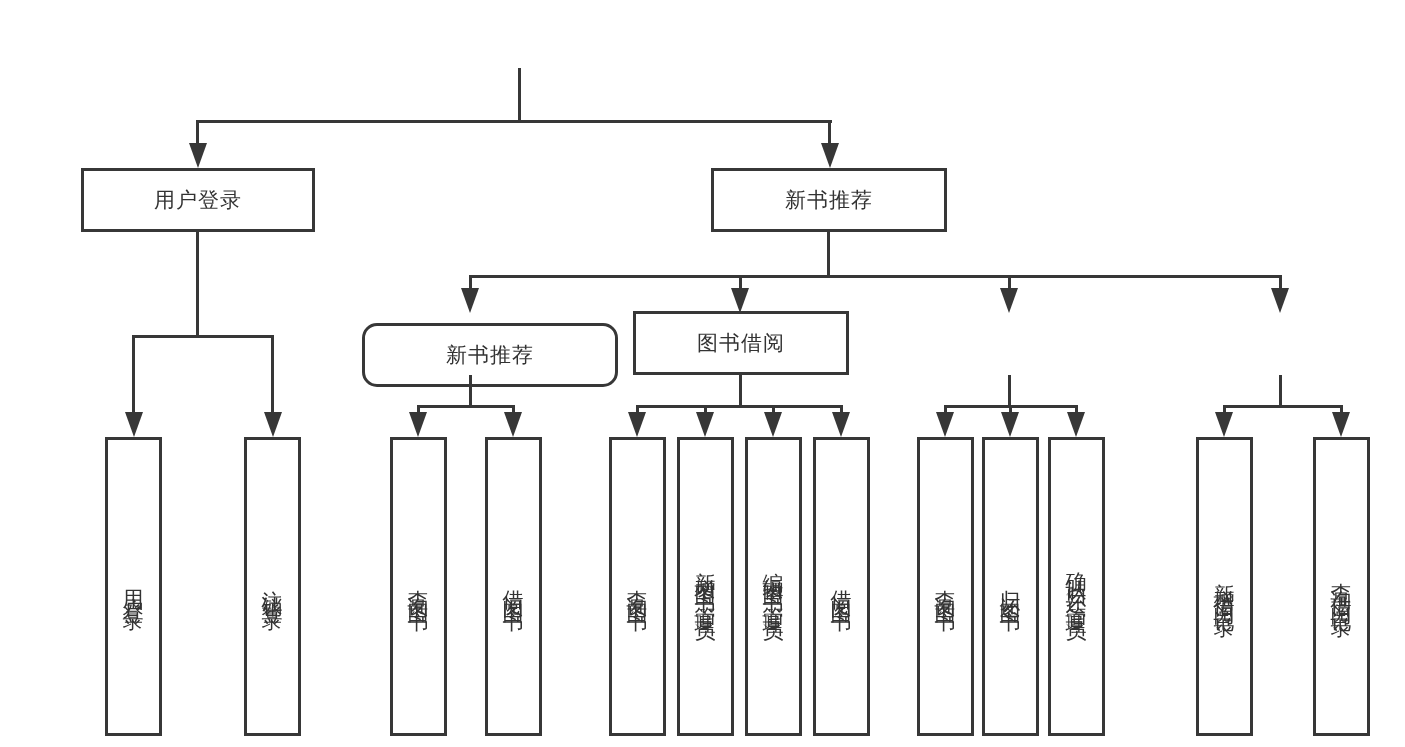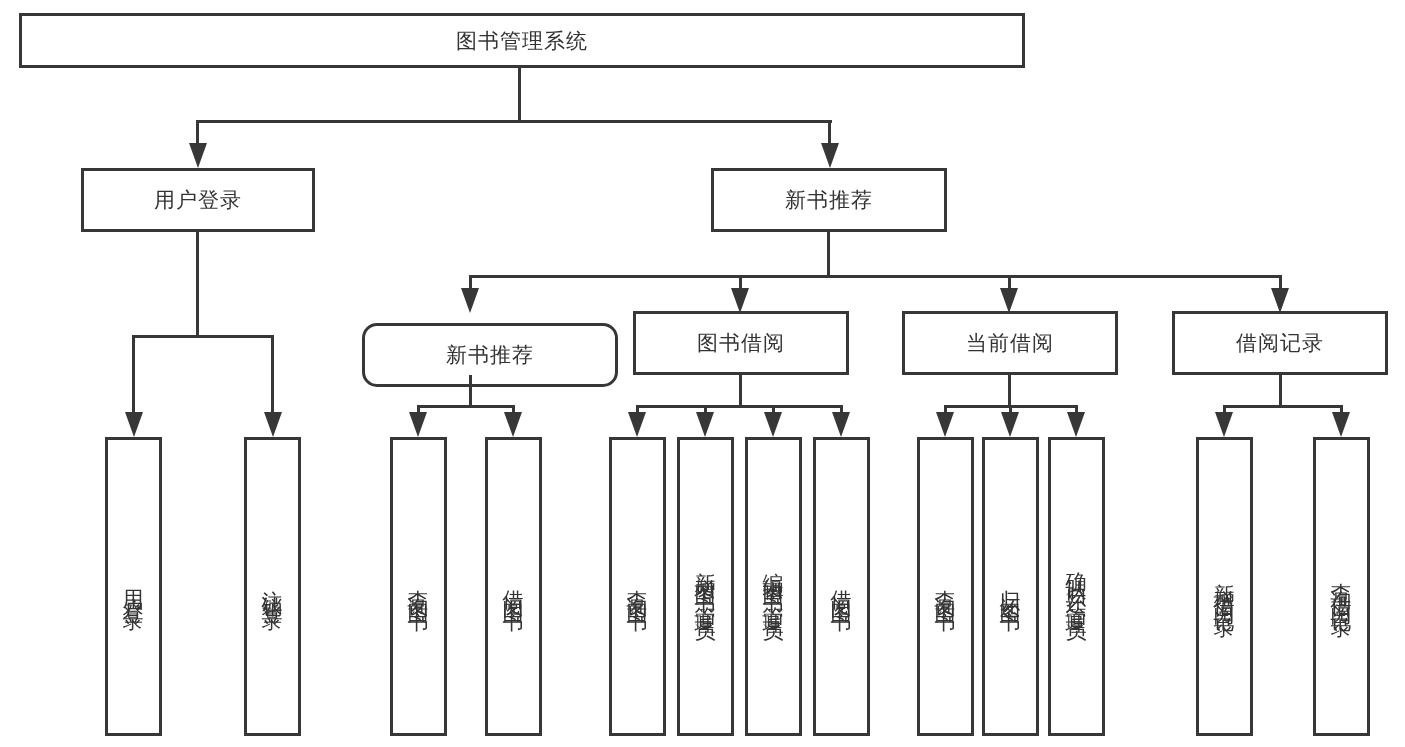--- a/index.html
+++ b/index.html
@@ -57,23 +57,20 @@
     font-size:21px;letter-spacing:0.5px;
     color:var(--watermark);
     white-space:nowrap;
   }
 </style>
 </head>
 <body>
 
 <div class="canvas">
 
-  <div class="box" style="left:19px;top:13px;width:1006px;height:55px;">
-    <span>图书管理系统</span>
-  </div>
 
   <div class="vl" style="left:518px;top:68px;height:53px;"></div>
   <div class="hl" style="left:196px;top:120px;width:636px;"></div>
   <div class="vl" style="left:196px;top:120px;height:27px;"></div>
   <div class="vl" style="left:828px;top:120px;height:27px;"></div>
   <div class="arrow" style="left:189px;top:143px;"></div>
   <div class="arrow" style="left:821px;top:143px;"></div>
 
   <div class="box" style="left:81px;top:168px;width:234px;height:64px;">
     <span>用户登录</span>
@@ -98,26 +95,20 @@
   <div class="arrow" style="left:461px;top:288px;"></div>
   <div class="arrow" style="left:731px;top:288px;"></div>
   <div class="arrow" style="left:1000px;top:288px;"></div>
   <div class="arrow" style="left:1271px;top:288px;"></div>
 
   <div class="box" style="left:362px;top:323px;width:256px;height:64px;border-radius:15px;">
     <span>新书推荐</span>
   </div>
   <div class="box" style="left:633px;top:311px;width:216px;height:64px;">
     <span>图书借阅</span>
-  </div>
-  <div class="box" style="left:902px;top:311px;width:216px;height:64px;">
-    <span>当前借阅</span>
-  </div>
-  <div class="box" style="left:1172px;top:311px;width:216px;height:64px;">
-    <span>借阅记录</span>
   </div>
 
   <div class="vl" style="left:469px;top:375px;height:32px;"></div>
   <div class="hl" style="left:417px;top:405px;width:98px;"></div>
   <div class="vl" style="left:417px;top:405px;height:12px;"></div>
   <div class="vl" style="left:512px;top:405px;height:12px;"></div>
   <div class="arrow" style="left:409px;top:412px;"></div>
   <div class="arrow" style="left:504px;top:412px;"></div>
 
   <div class="vl" style="left:739px;top:375px;height:32px;"></div>

